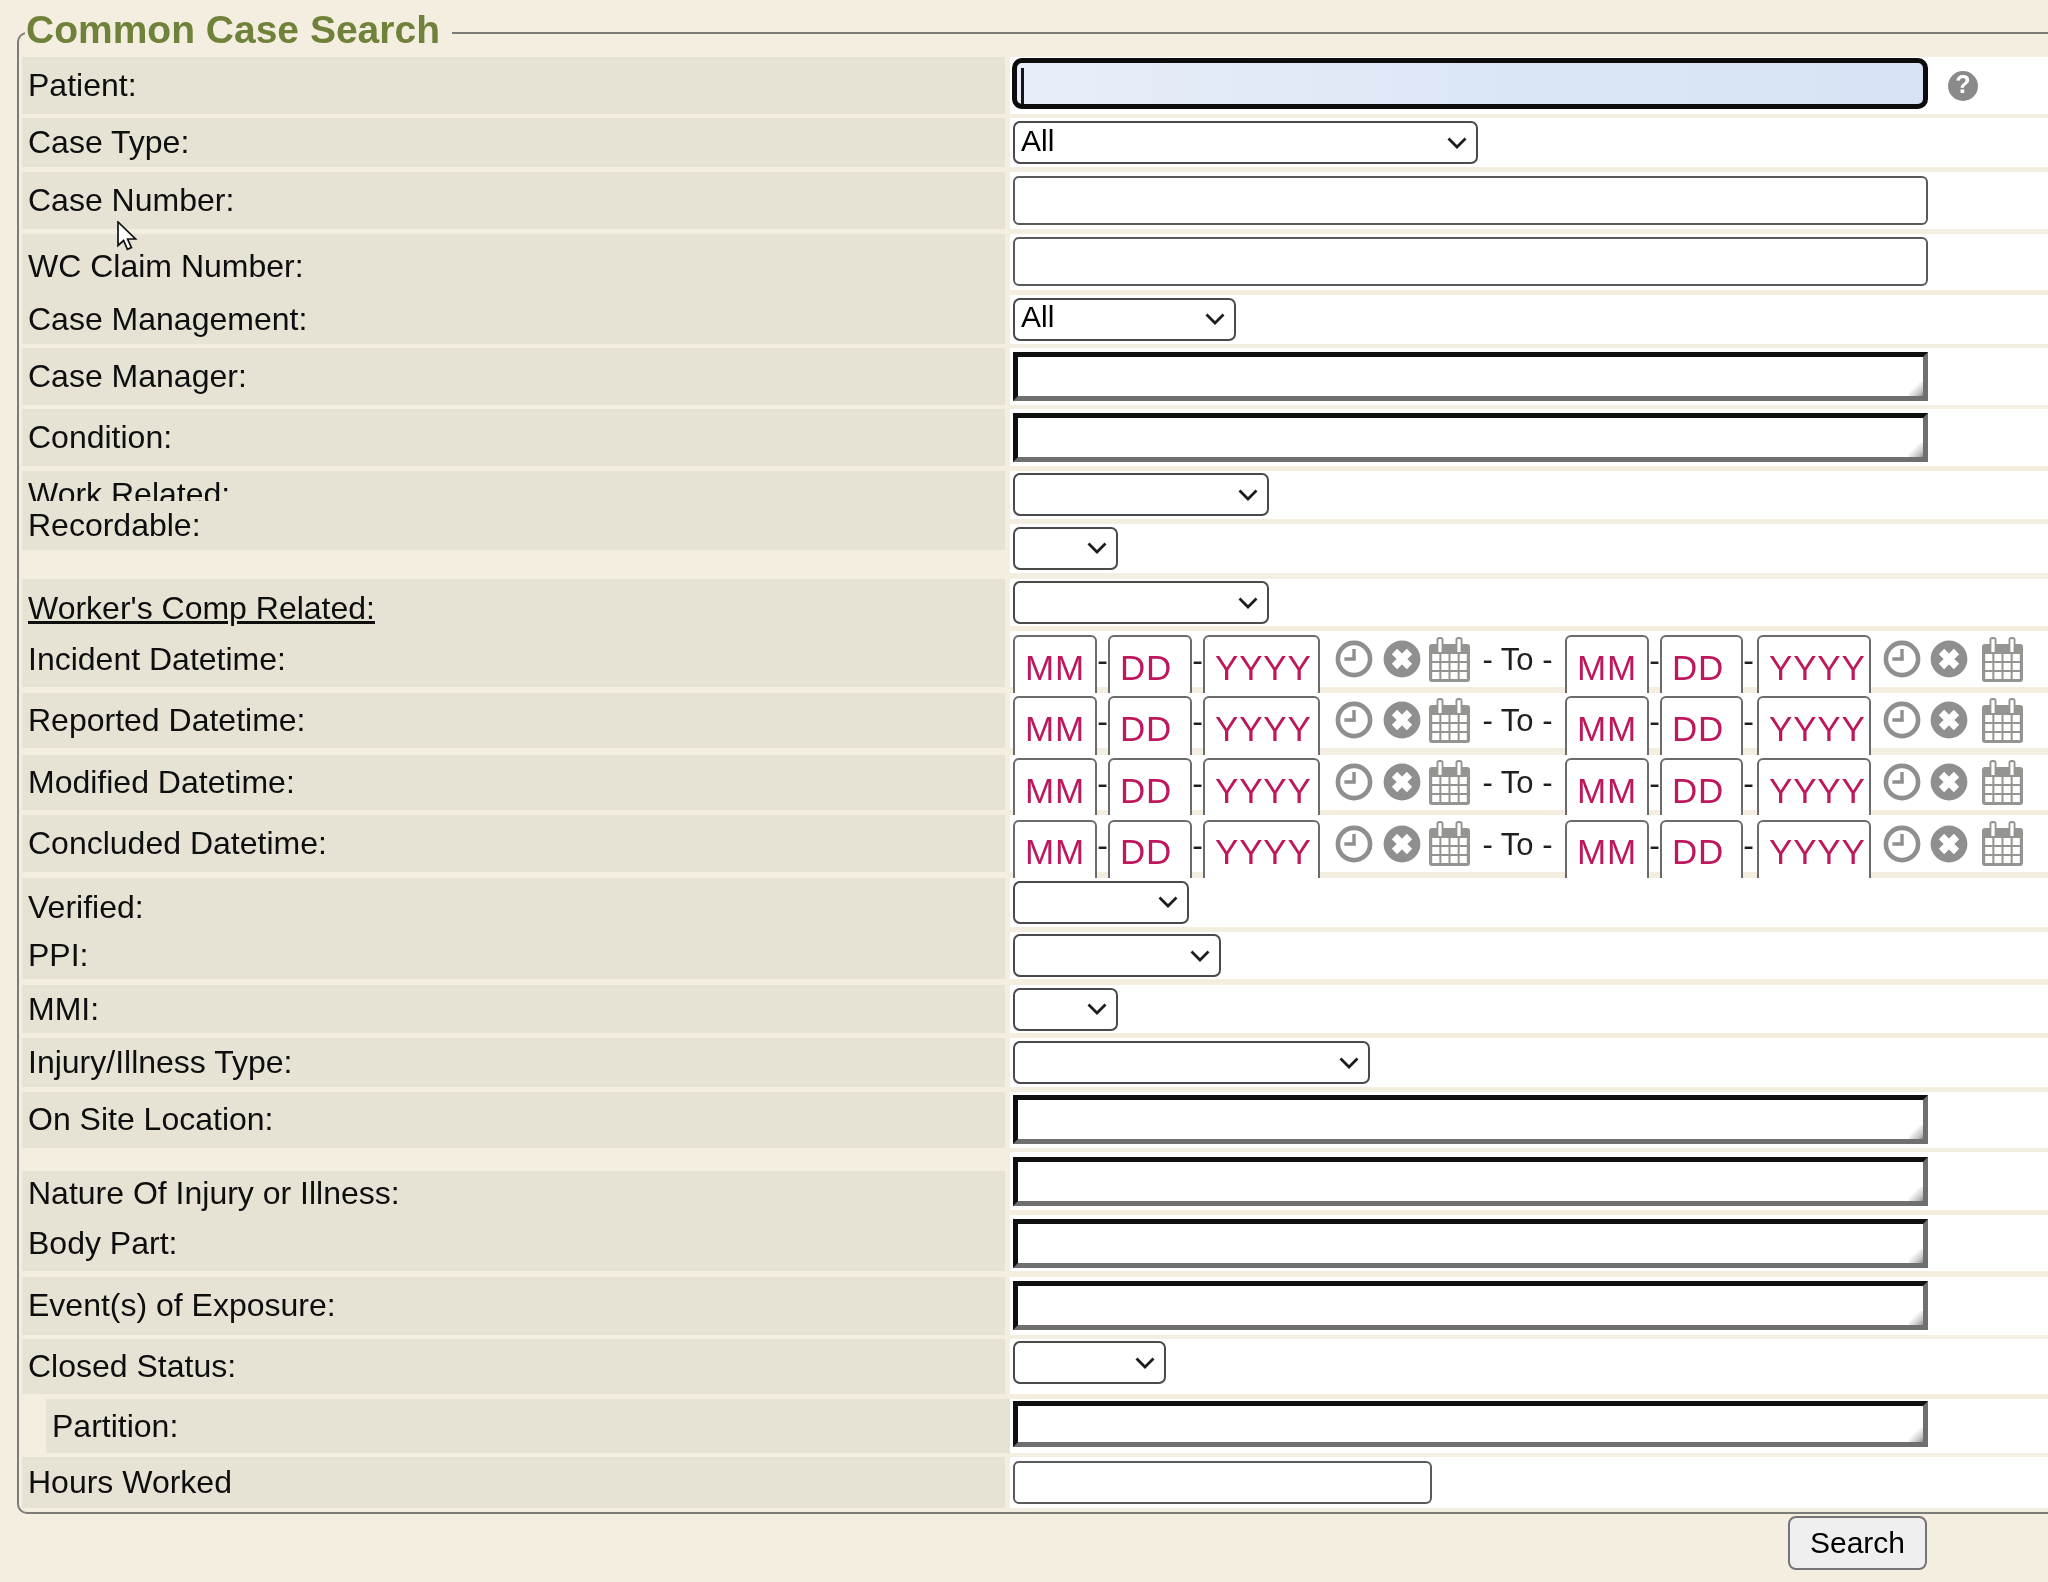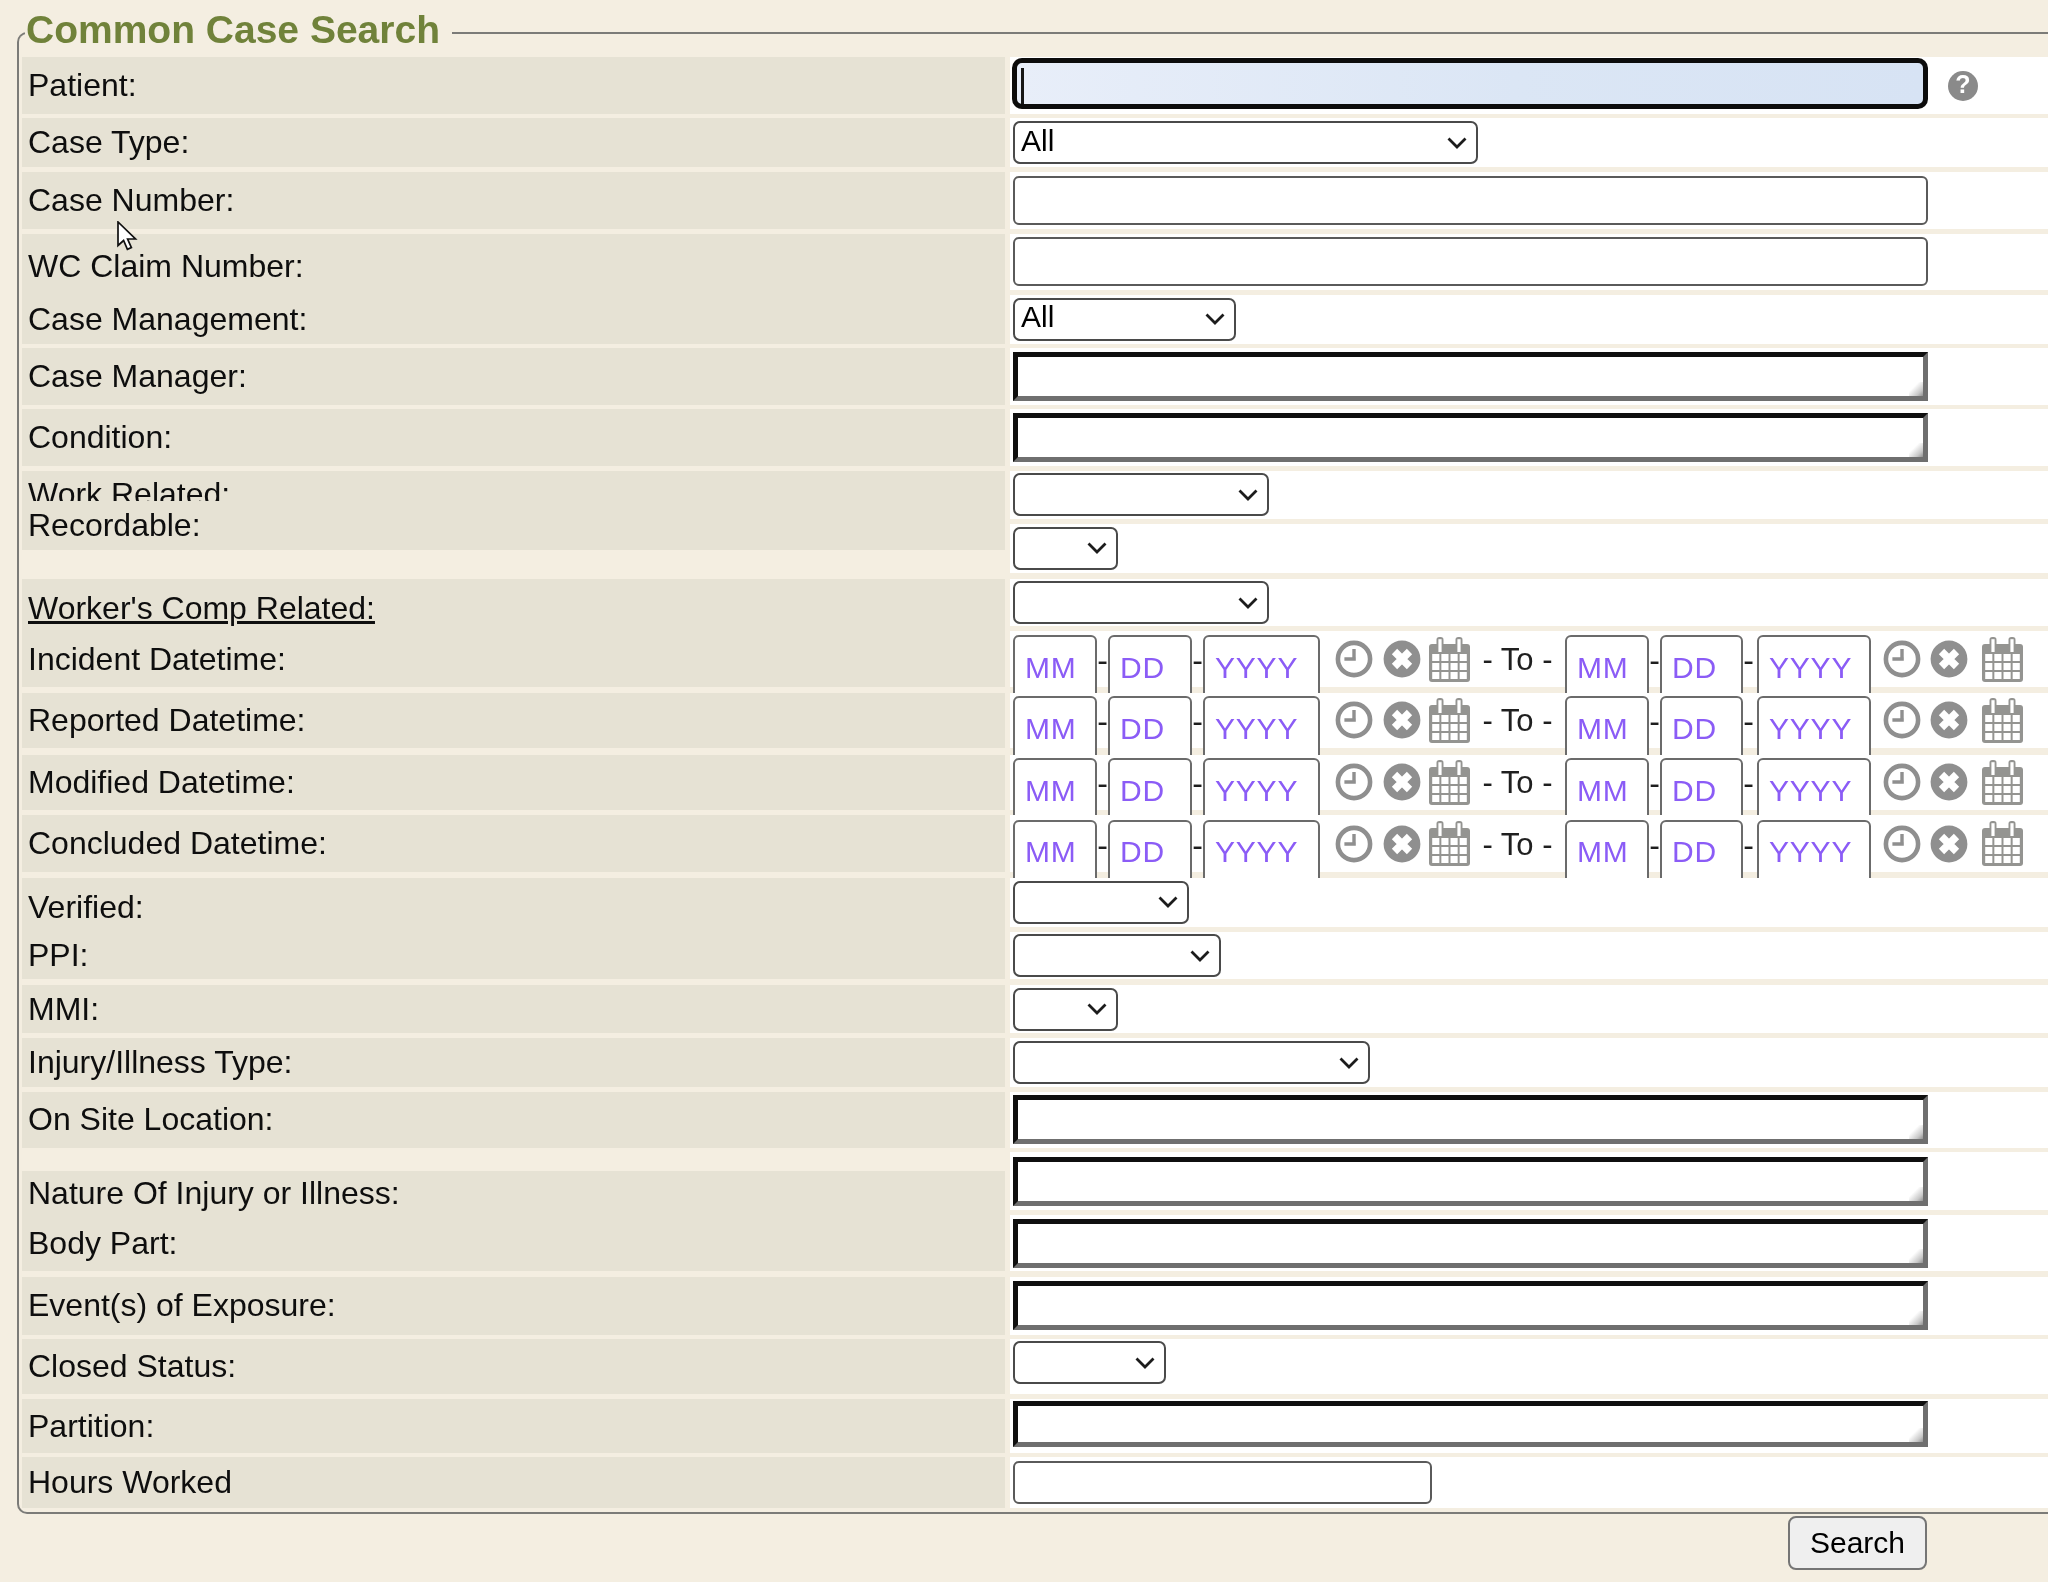--- a/index.html
+++ b/index.html
@@ -17,21 +17,21 @@
   .cell { position:absolute; left:1010px; width:1110px; background:#ffffff; }
   .fld { position:absolute; background:#fff; }
   .sel { border:2px solid #4a4a4a; border-radius:7px; height:43px; }
   .sel svg { position:absolute; right:8px; top:50%; margin-top:-7px; }
   .sel span { position:absolute; left:6px; top:50%; margin-top:-19px;
     font-size:30px; line-height:34px; color:#000; }
   .tin { border:2px solid #5a5a5a; border-radius:6px; height:49px; }
   .tk { border-style:solid; border-width:5px 5px 5px 5px; border-color:#0f0f0f #6f6f6f #6f6f6f #0f0f0f; height:49px;
     background:#fff linear-gradient(to top left, #8f8f8f 0px, #c9c9c9 5px, rgba(255,255,255,0) 13px) no-repeat right bottom / 14px 14px; }
   .dmm { border:2px solid #6b6b6b; border-radius:6px; height:65px;
-    font-size:30px; color:#8b5cf6; display:flex; align-items:center;
+    font-size:35px; color:#be185d; display:flex; align-items:center;
     padding-left:10px; letter-spacing:0.8px; }
   .dash { position:absolute; font-size:32px; color:#1f1f1f; text-align:center; }
   .ico { position:absolute; }
   #pat { position:absolute; left:1012px; top:58.2px; width:916px; height:51px;
     border:5.5px solid #0c0c0c; border-radius:10px;
     background:linear-gradient(to right,#e8eef9 0%, #dbe6f5 55%, #d7e3f4 100%); }
   #caret { position:absolute; left:4px; top:5px; width:3px; height:36px; background:#161616; }
   #searchbtn { position:absolute; left:1788px; top:1516px; width:139px; height:54px;
     background:#efefef; border:2px solid #757575; border-radius:8px;
     font-size:30px; color:#000; display:flex; align-items:center; justify-content:center; }
@@ -424,21 +424,21 @@
   <div class="lab" style="top:1276.5px;height:58.3px;">Event(s) of Exposure:</div>
   <div class="cell" style="top:1276.5px;height:58.3px;"></div>
   <div class="fld tk" style="left:1013px;top:1281.2px;width:915px;height:49px;"></div>
   <div class="lab" style="top:1339.2px;height:54.8px;">Closed Status:</div>
   <div class="cell" style="top:1339.2px;height:54.8px;"></div>
   <div class="fld sel" style="left:1013px;top:1341.0px;width:153px;">
         <svg width="22" height="14" viewBox="0 0 22 14">
           <path d="M2.5 2.5 L11 11 L19.5 2.5" fill="none" stroke="#1c1c1c" stroke-width="2.8"></path>
         </svg>
       </div>
-  <div class="lab" style="top:1399.0px;height:54.0px;">Partition:</div>
+  <div class="lab" style="top:1399.0px;height:54.0px;margin-left:24px;">Partition:</div>
   <div class="cell" style="top:1399.0px;height:54.0px;"></div>
   <div class="fld tk" style="left:1013px;top:1400.5px;width:915px;height:46px;"></div>
   <div class="lab" style="top:1457.4px;height:51.0px;">Hours Worked</div>
   <div class="cell" style="top:1457.4px;height:51.0px;"></div>
   <div class="fld tin" style="left:1013px;top:1461.4px;width:419px;height:43px;"></div>
   </div>
   <div style="position:absolute;left:117px;top:221px;"><svg width="24" height="32" viewBox="0 0 24 32">
         <path d="M1 1 L1 24.5 L6.6 19.5 L10.4 28.3 L14.4 26.6 L10.6 18 L18.5 18 Z" fill="#fff" stroke="#111" stroke-width="1.7"></path>
       </svg></div>
   <div id="searchbtn">Search</div>

